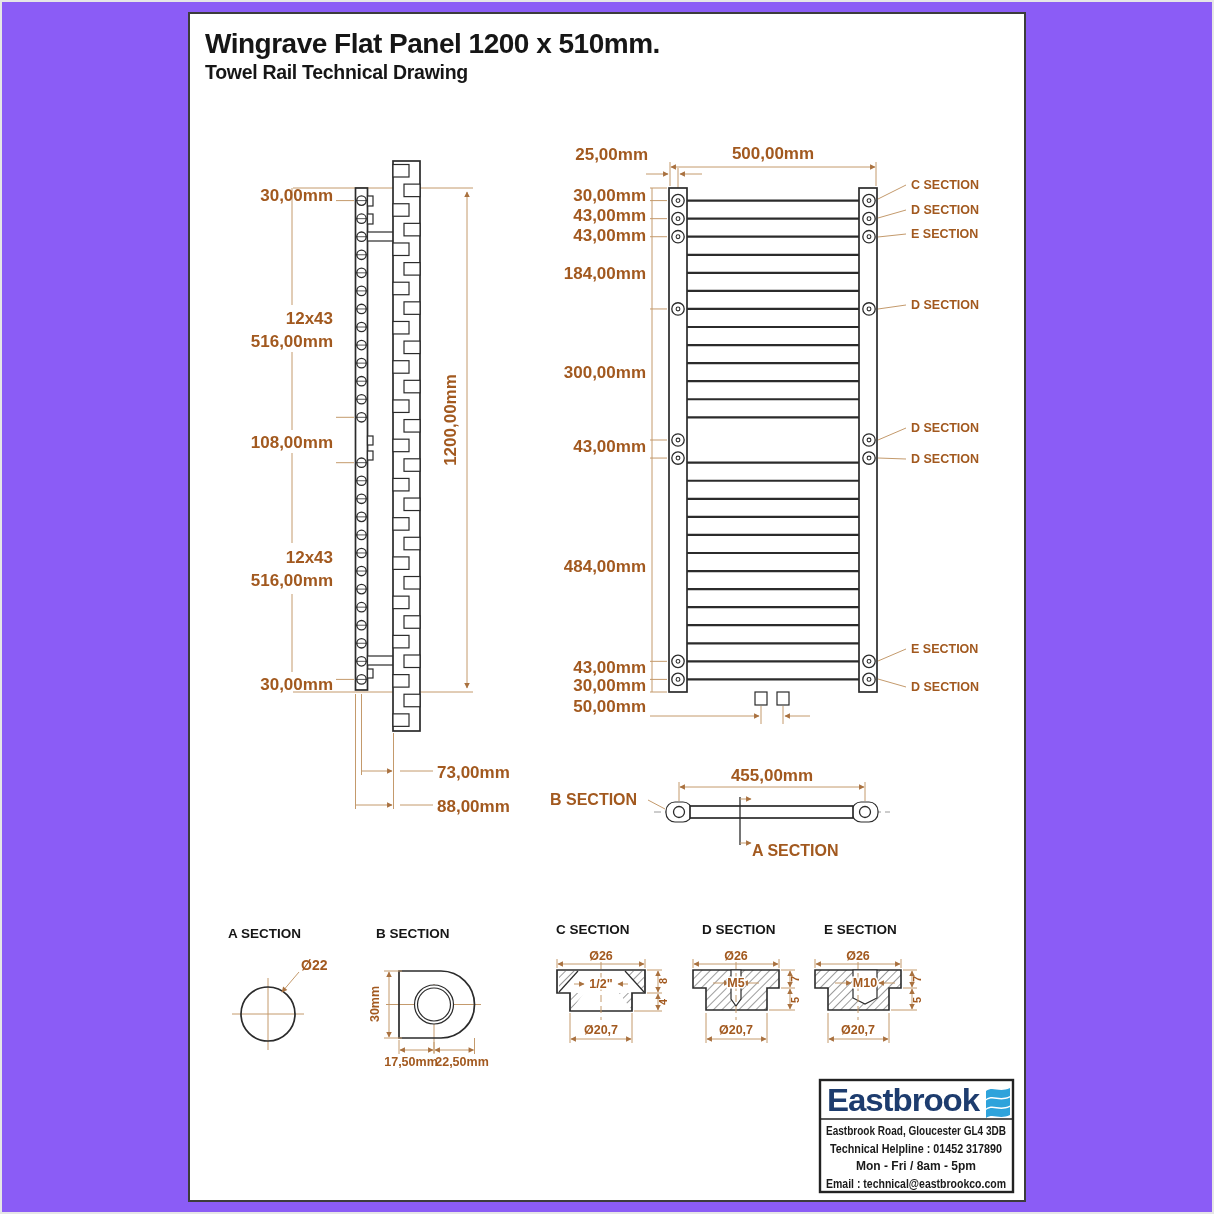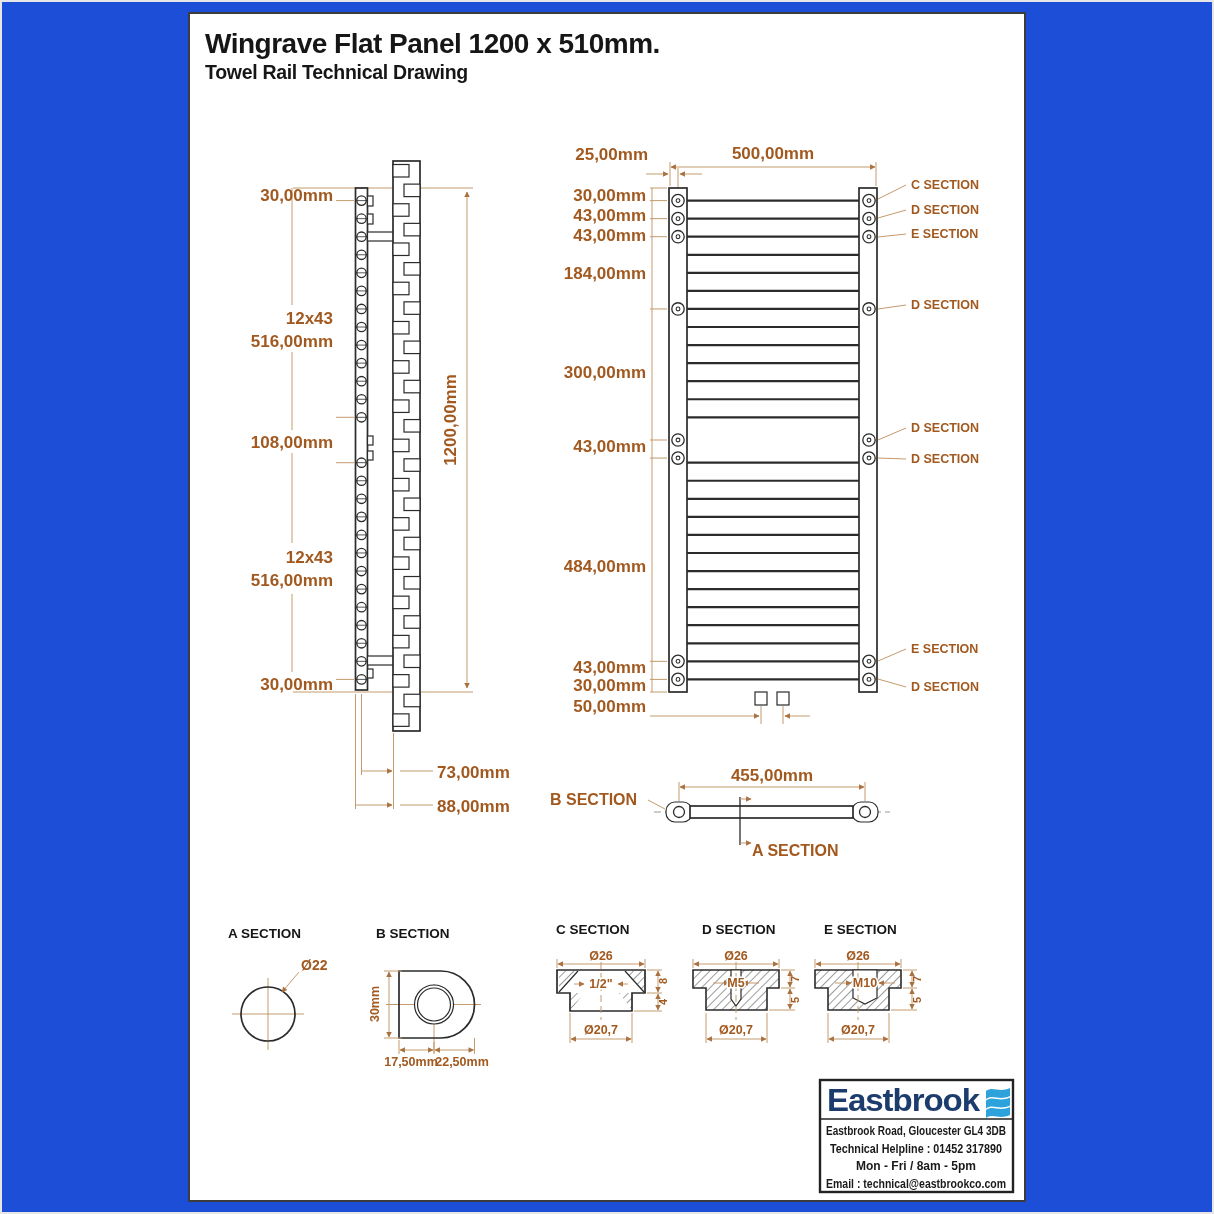--- a/index.html
+++ b/index.html
@@ -1,16 +1,16 @@
 <!DOCTYPE html>
 <html style="--dim: #a2591f; --dimline: #c49a6c; --arrow: #a9713f; --ink: #2b2b2b; --brand_navy: #1d3c6e; --brand_blue: #2ea3db;"><head>
 <meta charset="utf-8">
 <style>
   html,body{margin:0;padding:0;background:#f4f4f4;}
-  .canvas{position:relative;width:1214px;height:1214px;background:#1d4ed8;box-shadow:inset 0 0 0 2px #e6e6e6;font-family:"Liberation Sans",sans-serif;}
+  .canvas{position:relative;width:1214px;height:1214px;background:#8b5cf6;box-shadow:inset 0 0 0 2px #e6e6e6;font-family:"Liberation Sans",sans-serif;}
   svg{position:absolute;left:0;top:0;}
   svg text{font-family:"Liberation Sans",sans-serif;}
   .title-t{font-size:28px;font-weight:bold;fill:#161616;letter-spacing:-0.5px;}
   .sub-t{font-size:19.5px;font-weight:bold;fill:#161616;letter-spacing:-0.3px;}
   .dim-t{font-size:17px;font-weight:bold;fill:var(--dim,#a2591f);}
   .dim-s{font-size:12.5px;font-weight:bold;fill:var(--dim,#a2591f);}
   .dim-xs{font-size:11px;font-weight:bold;fill:var(--dim,#a2591f);}
   .callout-t{font-size:12.5px;font-weight:bold;fill:var(--dim,#a2591f);}
   .bar-t{font-size:16px;font-weight:bold;fill:var(--dim,#a2591f);}
   .sect-title{font-size:13.5px;font-weight:bold;fill:#161616;}

